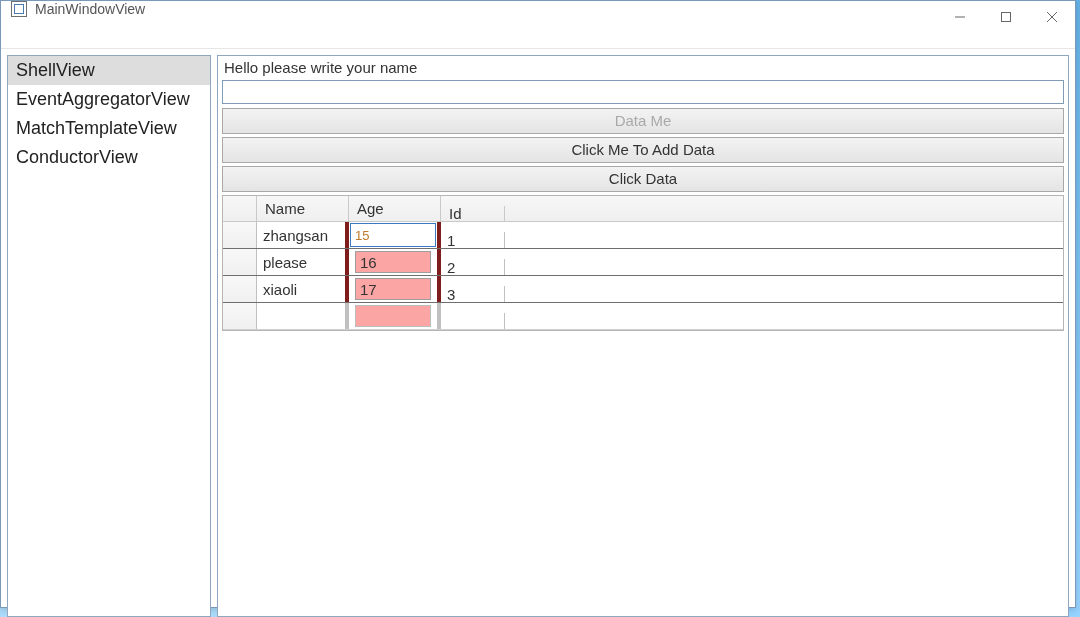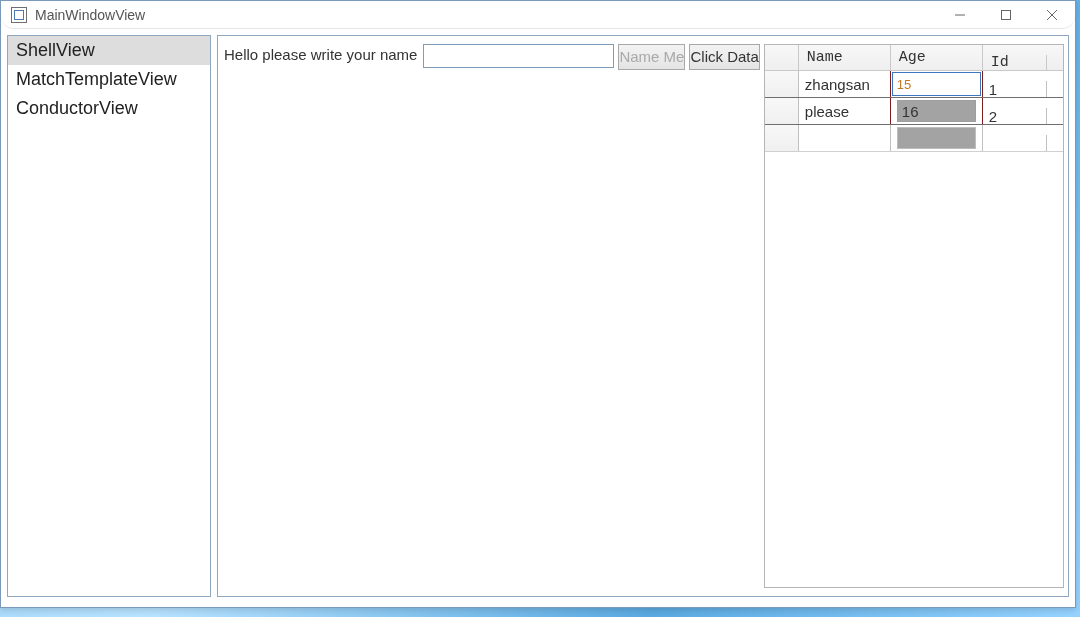--- a/index.html
+++ b/index.html
@@ -21,26 +21,24 @@
     position: absolute;
     left: 0; top: 0;
     width: 1076px;
     height: 608px;
     background: #ffffff;
     border: 1px solid #7a99b8;
     box-shadow: 0 2px 6px rgba(0,0,0,0.15);
   }
   
   .titlebar {
-    height: 28px;
-    background: #ffffff;
-    display: flex;
-    align-items: center;
+    height: 48px;
+    background: #ffffff;
+    display: flex;
     border-bottom: 1px solid #e6e6e6;
-    border-radius: 13px;
   }
   .titlebar .app-icon {
     width: 16px; height: 16px;
     margin: 0 8px 0 10px;
     border: 1px solid #6f6f6f;
     position: relative;
     background: #fff;
   }
   .titlebar .app-icon::after {
     content: "";
@@ -84,23 +82,23 @@
     cursor: default;
   }
   .sidebar .list-item.selected {
     background: #dddddd;
   }
 
   .main {
     flex: 1 1 auto;
     border: 1px solid #8ea7bf;
     background: #ffffff;
-    padding: 8px 2px;
-    display: flex;
-    flex-direction: row;
+    padding: 1px 2px;
+    display: flex;
+    flex-direction: column;
   }
   .prompt-label {
     font-size: 15px;
     color: #333;
     padding: 2px 4px 4px 4px;
   }
   .name-input {
     margin: 0 2px 4px 2px;
     height: 24px;
     border: 1px solid #7f9cb8;
@@ -128,21 +126,20 @@
   .datagrid {
     margin: 0 2px 0 2px;
     border: 1px solid #b5b5b5;
     background: #ffffff;
   }
   .dg-header {
     display: flex;
     background: linear-gradient(#f7f7f7, #efefef);
     border-bottom: 1px solid #c9c9c9;
     height: 26px;
-    font-family: Liberation Mono, monospace;
   }
   .dg-rowhead-spacer {
     width: 34px;
     border-right: 1px solid #c9c9c9;
     background: linear-gradient(#f7f7f7, #efefef);
   }
   .dg-head-cell {
     border-right: 1px solid #c9c9c9;
     padding: 3px 8px;
     font-size: 15px;
@@ -162,21 +159,21 @@
   }
   .dg-row.new-row {
     border-bottom: 1px solid #d0d0d0;
   }
   .dg-rowheader {
     width: 34px;
     border-right: 1px solid #c0c0c0;
     background: linear-gradient(#f8f8f8, #f0f0f0);
   }
   .dg-cell {
-    border-right: 1px solid #7f1d1d;
+    border-right: 4px solid #7f1d1d;
     padding: 2px 6px;
     font-size: 15px;
     display: flex;
     align-items: center;
     background: #fff;
   }
   .dg-cell.col-id { border-right: 1px solid #c0c0c0; }
   .dg-cell.col-fill { border-right: none; }
 
   
@@ -194,21 +191,21 @@
     outline: none;
   }
   
   .dg-cell.boxed .cell-box {
     width: 100%;
     height: 100%;
     border: 1px solid #9e9e9e;
     padding: 0 4px;
     display: flex;
     align-items: center;
-    background: #a3a3a3;
+    background: #fca5a5;
   }
   .dg-row.new-row .dg-cell.boxed .cell-box {
     border: 1px solid #bdbdbd;
   }
   .dg-row.new-row .dg-cell { border-right-color: #c0c0c0; }
 
 </style>
 </head>
 <body>
 
@@ -234,30 +231,32 @@
             <line x1="0" y1="0" x2="10" y2="10" stroke="#666" stroke-width="1"></line>
             <line x1="10" y1="0" x2="0" y2="10" stroke="#666" stroke-width="1"></line>
           </svg>
       </div>
     </div>
 
     <div class="client">
 
       <div class="sidebar">
         <div class="list-item selected">ShellView</div>
+        <div class="list-item">EventAggregatorView</div>
         <div class="list-item">MatchTemplateView</div>
         <div class="list-item">ConductorView</div>
       </div>
 
       <div class="main">
         <div class="prompt-label">Hello please write your name</div>
 
         <input class="name-input" type="text" value="" style="">
 
-        <div class="wide-button disabled">Name Me</div>
+        <div class="wide-button disabled">Data Me</div>
+        <div class="wide-button">Click Me To Add Data</div>
         <div class="wide-button">Click Data</div>
 
         <div class="datagrid">
           <div class="dg-header">
             <div class="dg-rowhead-spacer"></div>
             <div class="dg-head-cell col-name">Name</div>
             <div class="dg-head-cell col-age">Age</div>
             <div class="dg-head-cell col-id">Id</div>
             <div class="dg-head-cell col-fill"></div>
           </div>
@@ -275,20 +274,29 @@
           <div class="dg-row">
             <div class="dg-rowheader"></div>
             <div class="dg-cell col-name">please</div>
             <div class="dg-cell col-age boxed">
               <div class="cell-box">16</div>
             </div>
             <div class="dg-cell col-id">2</div>
             <div class="dg-cell col-fill"></div>
           </div>
 
+          <div class="dg-row">
+            <div class="dg-rowheader"></div>
+            <div class="dg-cell col-name">xiaoli</div>
+            <div class="dg-cell col-age boxed">
+              <div class="cell-box">17</div>
+            </div>
+            <div class="dg-cell col-id">3</div>
+            <div class="dg-cell col-fill"></div>
+          </div>
 
           <div class="dg-row new-row">
             <div class="dg-rowheader"></div>
             <div class="dg-cell col-name"></div>
             <div class="dg-cell col-age boxed">
               <div class="cell-box"></div>
             </div>
             <div class="dg-cell col-id"></div>
             <div class="dg-cell col-fill"></div>
           </div>

